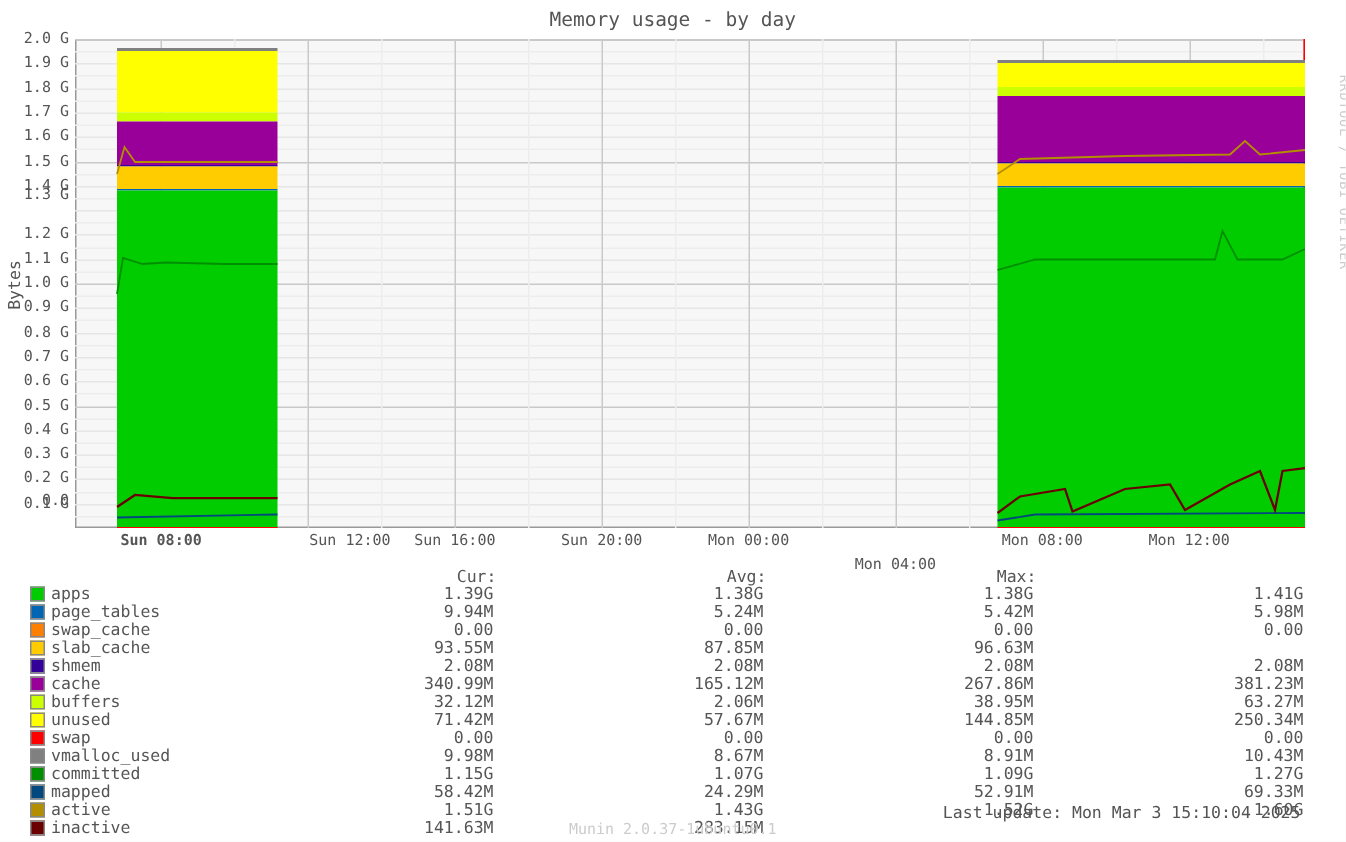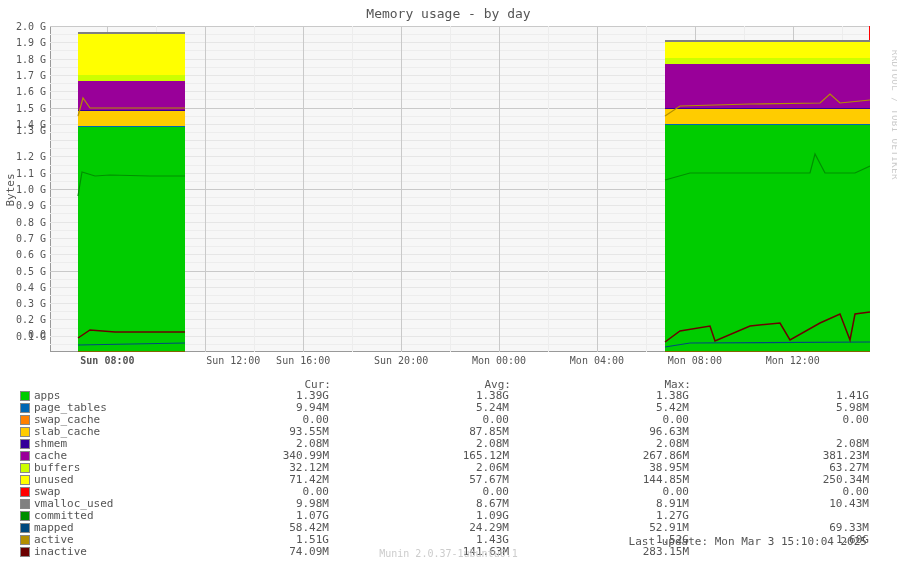--- a/index.html
+++ b/index.html
@@ -236,21 +236,21 @@
       <div class="ytick" style="top: 32.6px;">1.8 G</div>
       <div class="ytick" style="top: 16.3px;">1.9 G</div>
       <div class="ytick" style="top: 0px;">2.0 G</div>
     </div>
   <div id="xticks" style="position: absolute; left: 0px; top: 0px; width: 100%; height: 100%;">
       <div class="xtick" style="left: 7%; font-weight: bold;">Sun 08:00</div>
       <div class="xtick" style="left: 18.94%; margin-left: 28px;">Sun 12:00</div>
       <div class="xtick" style="left: 30.88%;">Sun 16:00</div>
       <div class="xtick" style="left: 42.82%;">Sun 20:00</div>
       <div class="xtick" style="left: 54.76%;">Mon 00:00</div>
-      <div class="xtick" style="left: 66.7%;">Mon 04:00</div>
+      <div class="xtick" style="left: 66.7%; margin-top: 16px;">Mon 04:00</div>
       <div class="xtick" style="left: 78.64%;">Mon 08:00</div>
       <div class="xtick" style="left: 90.58%;">Mon 12:00</div>
     </div>
 
   <div class="series-stack" style="left:3.4%; width:13.1%;">
     <div style="background:#00cc00; height:224.9px"></div>
     <div style="background:#0066b3; height:1px"></div>
     <div style="background:#ffcc00; height:14.7px"></div>
     <div style="background:#330099; height:1px"></div>
     <div style="background:#990099; height:29.3px"></div>
@@ -372,20 +372,21 @@
         <div class="swatch" style="background:#808080"></div>
         <div class="legend-name">vmalloc_used</div>
         <div class="col">9.98M</div>
         <div class="col">8.67M</div>
         <div class="col">8.91M</div>
         <div class="col">10.43M</div>
       </div>
       <div class="legend-row">
         <div class="swatch" style="background:#008f00"></div>
         <div class="legend-name">committed</div>
+        <div class="col">1.15G</div>
         <div class="col">1.07G</div>
         <div class="col">1.09G</div>
         <div class="col">1.27G</div>
       </div>
       <div class="legend-row">
         <div class="swatch" style="background:#00487d"></div>
         <div class="legend-name">mapped</div>
         <div class="col">58.42M</div>
         <div class="col">24.29M</div>
         <div class="col">52.91M</div>
@@ -395,21 +396,20 @@
         <div class="swatch" style="background:#b38f00"></div>
         <div class="legend-name">active</div>
         <div class="col">1.51G</div>
         <div class="col">1.43G</div>
         <div class="col">1.52G</div>
         <div class="col">1.60G</div>
       </div>
       <div class="legend-row">
         <div class="swatch" style="background:#6b0000"></div>
         <div class="legend-name">inactive</div>
-        <div class="col">74.09M</div>
         <div class="col">141.63M</div>
         <div class="col">283.15M</div>
       </div>
     </div>
 </div>
 
 <div class="last-update">Last update: Mon Mar  3 15:10:04 2025</div>
 <div class="munin-footer">Munin 2.0.37-1ubuntu0.1</div>
 
 </body></html>

